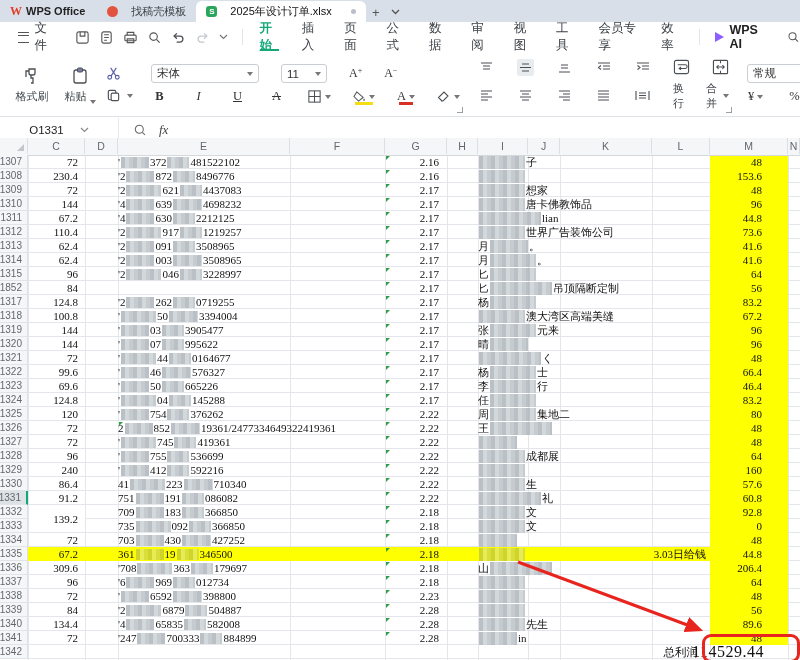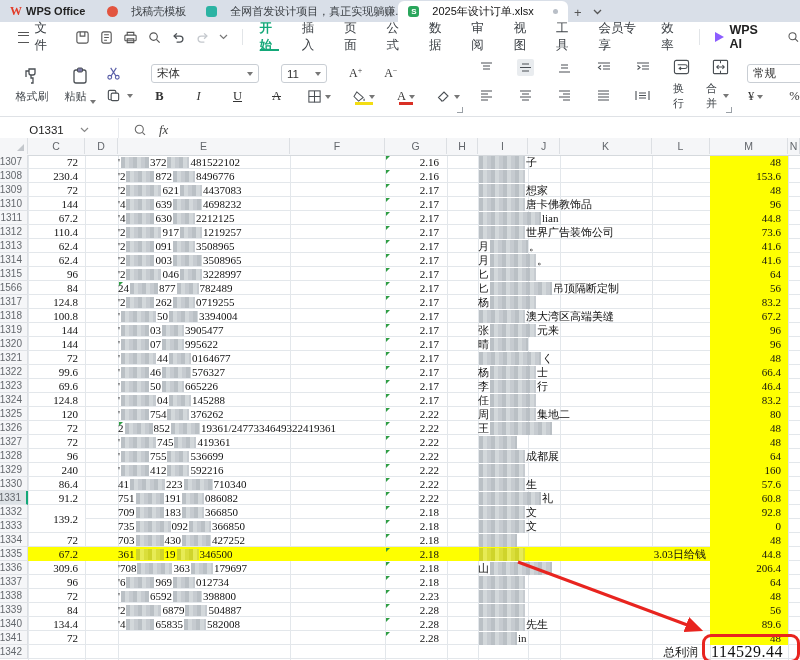--- a/index.html
+++ b/index.html
@@ -75,21 +75,21 @@
   .r{position:relative;height:14px;font-family:"Liberation Serif",serif;font-size:11px;color:#111}
   .cell{position:absolute;top:0;height:14px;line-height:14px;box-sizing:border-box}
   .rh{left:0;width:28px;background:#f5f6f8;border-right:1px solid #dcdfe3;border-bottom:1px solid #e0e3e7;display:flex;justify-content:flex-end;overflow:hidden;font-family:"Liberation Sans",sans-serif;font-size:10px;color:#63676c}
   .rh span{padding-right:5px;margin-left:-7px;line-height:13px}
   .r.sel .rh{background:#dde2e6;border-right:2px solid #13a878}
   .c-c{left:28px;width:57px;text-align:right;padding-right:7px}
   .c-e{left:118px;width:500px;display:flex;align-items:center;white-space:nowrap}
   .c-g{left:385px;width:58px;text-align:right;padding-right:4px}
   .c-i{left:478px;display:flex;align-items:center;white-space:nowrap}
   .c-k{left:560px;width:148px;text-align:right;padding-right:2px;overflow:hidden;white-space:nowrap}
-  .c-m{left:711px;width:78px;text-align:right;padding-right:8px}
+  .c-m{left:692px;width:78px;text-align:right;padding-right:8px}
   .px{height:11px;flex:none;opacity:.92;margin:0 1px;
       background-image:repeating-linear-gradient(90deg,#b5bbc1 0 4px,#d0d5d9 4px 8px,#c2c7cd 8px 12px),
                        repeating-linear-gradient(0deg,rgba(255,255,255,.3) 0 3px,rgba(130,136,142,.3) 3px 6px)}
   .px1{width:28px}.px2{width:22px}
   .ipx{width:46px;height:13px}
   .r:nth-child(3n) .px1{width:35px}
   .r:nth-child(4n) .px2{width:29px}
   .r:nth-child(5n) .ipx{width:62px}
   .r:nth-child(7n) .ipx{width:38px}
   .r.hl .px{background-image:repeating-linear-gradient(90deg,#ccd12f 0 4px,#e6ea5e 4px 8px,#d8dc40 8px 12px),
@@ -106,24 +106,20 @@
 <body>
 
 <div class="tabbar">
   <div class="applogo">
     <span class="wlogo">W</span>
     <span>WPS Office</span>
   </div>
   <div class="dtab">
     <span class="ticon red"></span>
     <span>找稿壳模板</span>
-  </div>
-  <div class="dtab">
-    <span class="ticon teal"></span>
-    <span>全网首发设计项目，真正实现躺赚.</span>
   </div>
   <div class="dtab active">
     <span class="ticon green">S</span>
     <span>2025年设计订单.xlsx</span>
     <span class="tabdot"></span>
   </div>
   <div class="tbtn">+</div>
   <div class="tbtn">
     <svg width="9" height="6" viewBox="0 0 9 6">
         <path d="M1 1l3.5 3.5L8 1" stroke="#555" fill="none" stroke-width="1.3"></path>
@@ -680,30 +676,23 @@
     <div class="cell c-i">
           <span class="i1">匕</span>
           <span class="px ipx"></span>
           <span class="i2"></span>
         </div>
     <div class="cell c-k"></div>
     <div class="cell c-m">64</div>
   </div>
       <div class="r">
     <div class="cell rh">
-          <span>1566</span>
+          <span>1852</span>
         </div>
     <div class="cell c-c"><span class="cv">84</span></div>
-    <div class="cell c-e flag">
-          <span class="e1">24</span>
-          <span class="px px1"></span>
-          <span class="e2">877</span>
-          <span class="px px2"></span>
-          <span class="e3">782489</span>
-        </div>
     <div class="cell c-g flag">2.17</div>
     <div class="cell c-i">
           <span class="i1">匕</span>
           <span class="px ipx"></span>
           <span class="i2">吊顶隔断定制</span>
         </div>
     <div class="cell c-k"></div>
     <div class="cell c-m">56</div>
   </div>
       <div class="r">
@@ -1210,20 +1199,27 @@
           <span class="i2">先生</span>
         </div>
     <div class="cell c-k"></div>
     <div class="cell c-m">89.6</div>
   </div>
       <div class="r">
     <div class="cell rh">
           <span>1341</span>
         </div>
     <div class="cell c-c"><span class="cv">72</span></div>
+    <div class="cell c-e">
+          <span class="e1">'247</span>
+          <span class="px px1"></span>
+          <span class="e2">700333</span>
+          <span class="px px2"></span>
+          <span class="e3">884899</span>
+        </div>
     <div class="cell c-g flag">2.28</div>
     <div class="cell c-i">
           <span class="i1"></span>
           <span class="px ipx"></span>
           <span class="i2">in</span>
         </div>
     <div class="cell c-k"></div>
     <div class="cell c-m">48</div>
   </div>
       <div class="r total">

